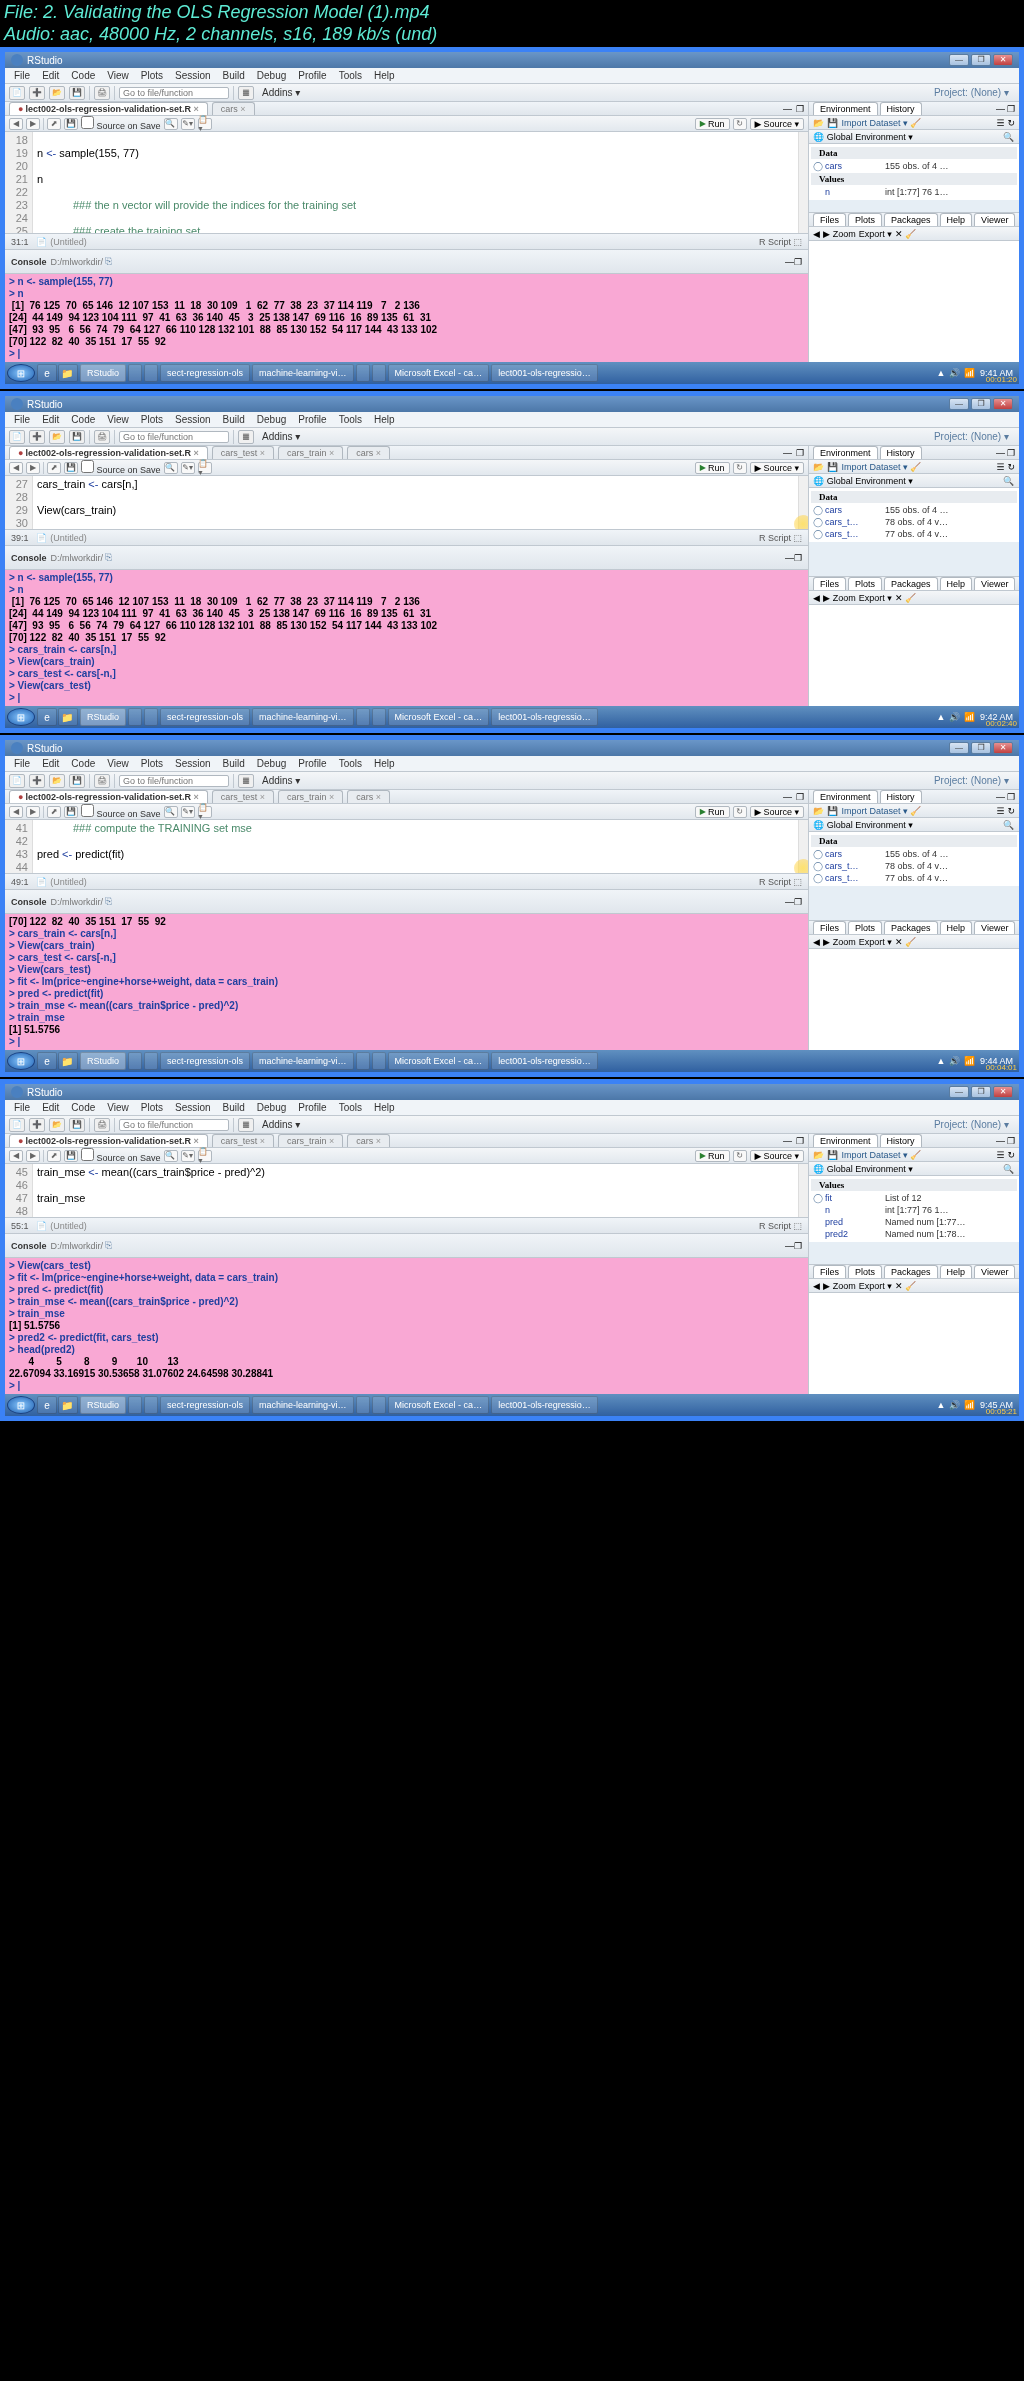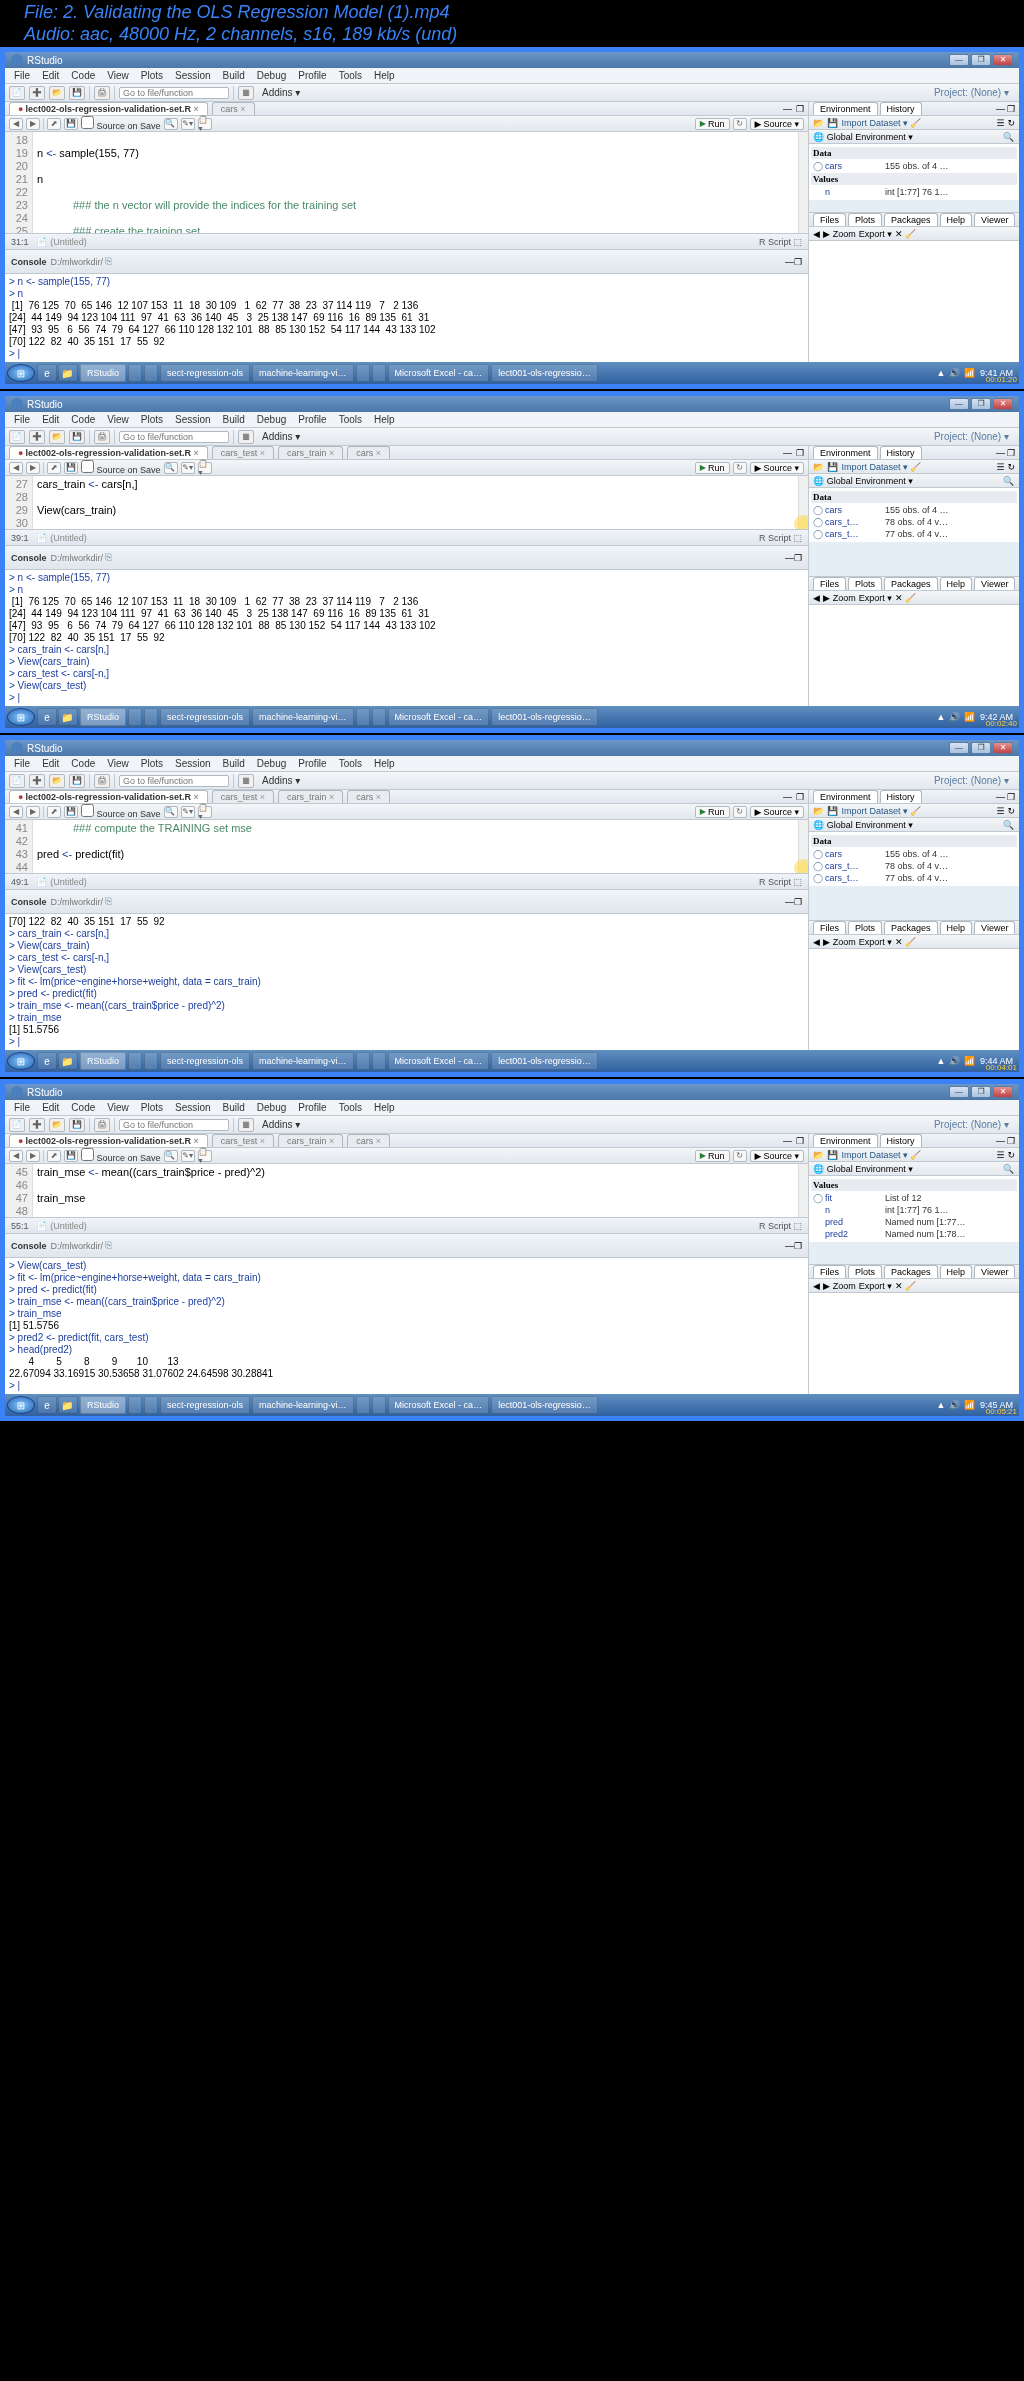--- a/index.html
+++ b/index.html
@@ -1,17 +1,17 @@
 <!DOCTYPE html>
 <html><head>
 <meta charset="utf-8">
 <style>
   * { margin: 0; padding: 0; box-sizing: border-box; font-family: 'Segoe UI', Tahoma, sans-serif; }
   body { background: #000; font-size: 9px; width: 1024px; }
-  .header-info { color: #3b82f6; padding: 2px 24px; font-size: 18px; font-style: italic; font-family: Arial; line-height: 1.2; }
+  .header-info { color: #5eead4; padding: 2px 4px; font-size: 18px; font-style: italic; font-family: Arial; line-height: 1.2; }
   .rstudio-window { background: #e6eef5; border: 5px solid #3b82f6; margin-bottom: 2px; position: relative; }
   .title-bar { background: linear-gradient(#6a96c8, #4c77a8); color: #fff; height: 16px; display: flex; align-items: center; padding: 0 6px; font-size: 10px; }
   .title-bar .window-controls { margin-left: auto; display: flex; gap: 2px; }
   .window-controls span { display: inline-block; width: 20px; height: 12px; background: linear-gradient(#d8e4f2, #a8c2e0); border: 1px solid #5a7ca0; border-radius: 2px; text-align: center; line-height: 10px; font-size: 8px; color: #333; }
   .window-controls .close { background: linear-gradient(#e89090, #c04040); color: #fff; }
   .menu-bar { background: #f0f4f8; height: 16px; display: flex; align-items: center; padding: 0 4px; gap: 2px; border-bottom: 1px solid #c0c8d0; font-size: 10px; }
   .menu-bar span { padding: 1px 5px; cursor: pointer; color: #333; }
   .toolbar { background: linear-gradient(#f4f6f8, #e2e8ee); height: 18px; display: flex; align-items: center; padding: 0 4px; gap: 4px; border-bottom: 1px solid #c0c8d0; }
   .toolbar .icon-btn { width: 16px; height: 14px; background: #f0f0f0; border: 1px solid #b0b8c0; border-radius: 2px; font-size: 8px; display: flex; align-items: center; justify-content: center; color: #555; }
   .toolbar .sep { width: 1px; height: 14px; background: #c0c8d0; }
@@ -37,30 +37,30 @@
   .code .com { color: #4a8a6a; margin-left: 36px; }
   .code .op { color: #2040a0; }
   .status-bar { background: linear-gradient(#f0f4f8, #e0e6ec); height: 16px; display: flex; align-items: center; padding: 0 6px; font-size: 9px; color: #555; border-top: 1px solid #c0c8d0; }
   .status-bar .pos { }
   .status-bar .lang { margin-left: auto; }
   .status-bar .untitled { margin-left: 8px; color: #888; }
   .console-pane { flex: 1; display: flex; flex-direction: column; border-top: 1px solid #c0c8d0; }
   .console-header { background: linear-gradient(#f0f4f8, #e0e6ec); height: 24px; display: flex; align-items: center; padding: 0 6px; font-size: 9px; border-bottom: 1px solid #c0c8d0; }
   .console-header .lbl { font-weight: bold; color: #333; }
   .console-header .path { color: #777; margin-left: 4px; }
-  .console-body { flex: 1; background: #ffffff; font-family: 'Consolas', monospace; font-size: 10px; padding: 2px 4px; line-height: 12px; white-space: pre; color: #000; overflow: hidden; }
+  .console-body { flex: 1; background: #f9a8d4; font-family: 'Consolas', monospace; font-size: 10px; padding: 2px 4px; line-height: 12px; white-space: pre; color: #000; overflow: hidden; font-weight: bold; }
   .console-body .prompt { color: #2040a0; }
   .console-body .out { color: #000; }
   .env-pane { display: flex; flex-direction: column; }
   .env-tabs { background: linear-gradient(#f0f4f8, #e0e6ec); height: 14px; display: flex; align-items: center; padding: 0 4px; border-bottom: 1px solid #c0c8d0; gap: 2px; font-size: 9px; }
   .env-tabs .tab { padding: 1px 6px; border: 1px solid #b0b8c0; border-bottom: none; background: #fff; border-radius: 3px 3px 0 0; }
   .env-toolbar { background: linear-gradient(#f4f6f8, #e2e8ee); height: 14px; display: flex; align-items: center; padding: 0 4px; gap: 3px; border-bottom: 1px solid #c0c8d0; font-size: 9px; }
   .env-toolbar .imp { color: #2a5a8a; }
   .env-body { background: #fff; font-family: 'Consolas', monospace; font-size: 9px; padding: 2px 4px; }
-  .env-body .section { font-weight: bold; background: #e8ecf0; padding: 1px 2px; margin: 1px -2px; font-family: 'Segoe UI'; }
+  .env-body .section { font-weight: bold; background: #e8ecf0; padding: 1px 8px; margin: 1px -2px; font-family: 'Segoe UI'; }
   .env-body .row { display: flex; padding: 1px 0; }
   .env-body .row .name { width: 60px; color: #2040a0; }
   .env-body .row .val { flex: 1; color: #333; overflow: hidden; text-overflow: ellipsis; white-space: nowrap; }
   .env-body .row .exp { width: 12px; color: #5a7ca0; }
   .plots-pane { flex: 1; border-top: 1px solid #c0c8d0; display: flex; flex-direction: column; }
   .plots-body { flex: 1; background: #fff; }
   .taskbar { background: linear-gradient(#6090c0, #3060a0); height: 22px; display: flex; align-items: center; padding: 0 2px; gap: 2px; }
   .taskbar .start { width: 28px; height: 18px; background: radial-gradient(#88c8ff, #2060b0); border-radius: 50%; border: 1px solid #1a4080; display: flex; align-items: center; justify-content: center; color: #fff; font-size: 10px; }
   .taskbar .ql { display: flex; gap: 1px; }
   .taskbar .ql span { width: 20px; height: 18px; background: rgba(255,255,255,0.1); border: 1px solid rgba(0,0,0,0.2); border-radius: 2px; font-size: 10px; display: flex; align-items: center; justify-content: center; color: #fff; }

